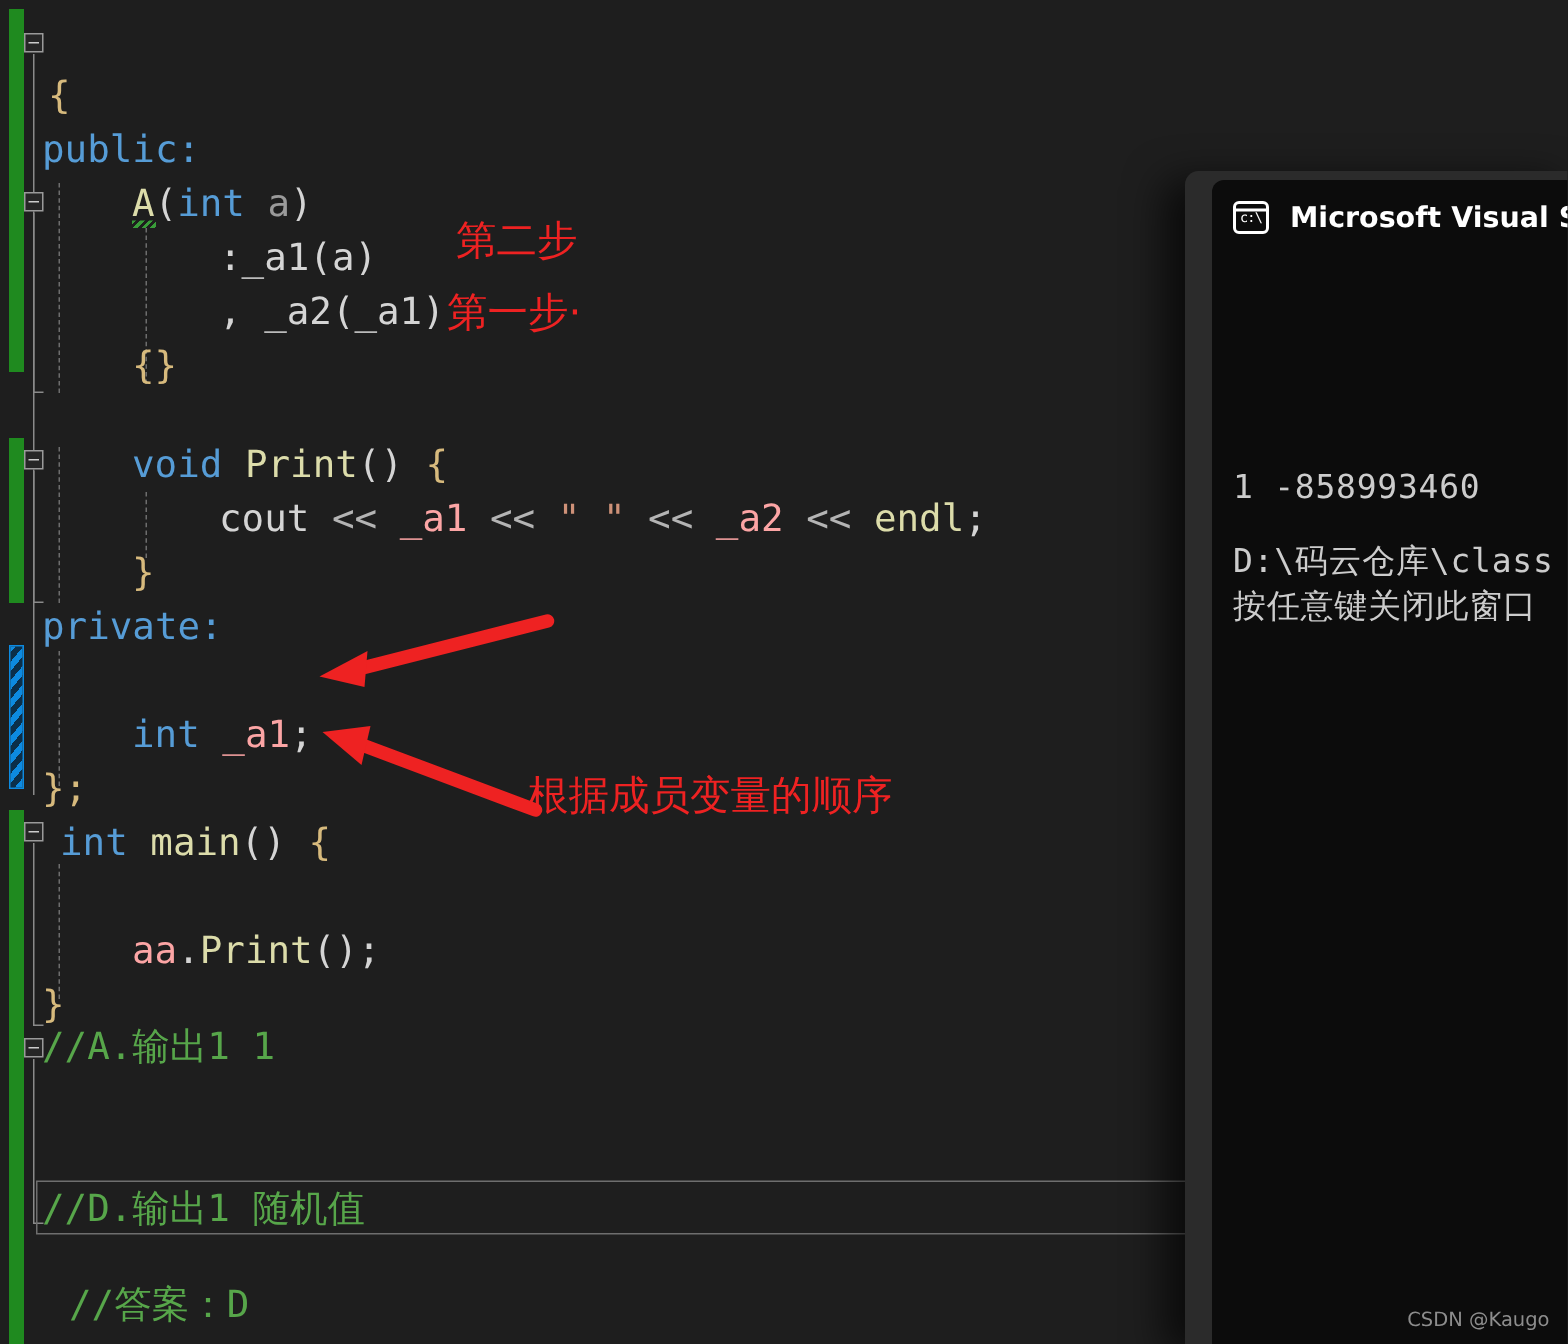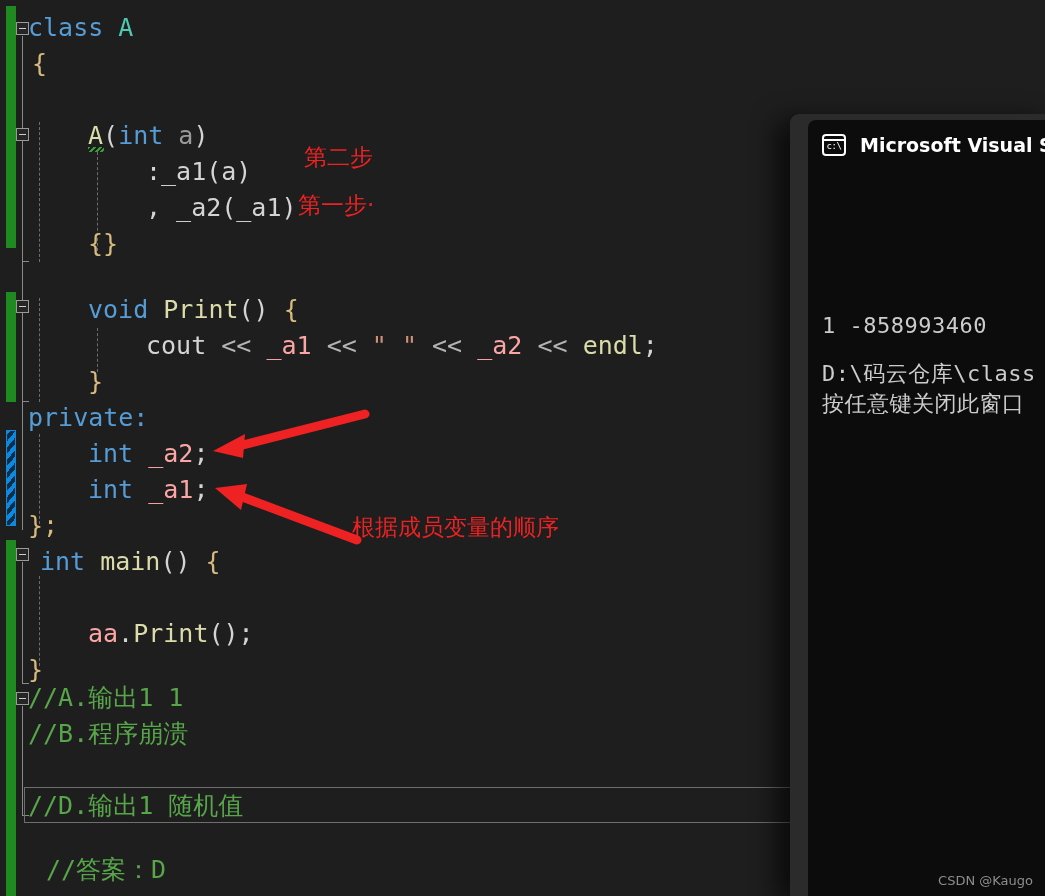--- a/index.html
+++ b/index.html
@@ -139,21 +139,21 @@
     border: 1px solid #6e6e6e;
     box-sizing: border-box;
     pointer-events: none;
   }
 
   
   .annot {
     position: absolute;
     color: #ee2222;
     font-family: "DejaVu Sans", "Liberation Sans", sans-serif;
-    font-size: 23px;
+    font-size: 27px;
     white-space: nowrap;
     font-weight: 500;
   }
   .arrow-svg {
     position: absolute;
     pointer-events: none;
   }
 
   
   #console-window {
@@ -276,57 +276,55 @@
   <div class="indent-guide" style="left:39px; top:298px; height:104px;"></div>
   <div class="indent-guide" style="left:39px; top:434px; height:90px;"></div>
   <div class="indent-guide" style="left:39px; top:576px; height:90px;"></div>
   <div class="indent-guide" style="left:97px; top:152px; height:104px;"></div>
   <div class="indent-guide" style="left:97px; top:328px; height:44px;"></div>
 
   <div class="current-line" style="left:24px; top:787px; width:768px; height:36px;"></div>
 
   <div class="code-layer">
 
-    <div class="cline" style="top:10px;"><span class="kw">class</span><span class="punc"> </span><span class="type">A</span></div>
 
     <div class="cline" style="top:46px; left:32px;"><span class="brace">{</span></div>
 
+    <div class="cline" style="top:82px;"><span class="kw">public:</span></div>
 
     <div class="cline" style="top:118px; left:88px;"><span class="fn">A</span><span class="punc">(</span><span class="kw">int</span><span class="punc"> </span><span class="param">a</span><span class="punc">)</span></div>
     <div class="squiggle" style="left:88px; top:147px; width:16px;"></div>
 
     <div class="cline" style="top:154px; left:146px;"><span class="punc">:_a1(a)</span></div>
 
     <div class="cline" style="top:190px; left:146px;"><span class="punc">, _a2(_a1)</span></div>
 
     <div class="cline" style="top:226px; left:88px;"><span class="brace">{}</span></div>
 
     <div class="cline" style="top:292px; left:88px;"><span class="kw">void</span><span class="punc"> </span><span class="fn">Print</span><span class="punc">() </span><span class="brace">{</span></div>
 
     <div class="cline" style="top:328px; left:146px;"><span class="punc">cout</span><span> </span><span class="op">&lt;&lt;</span><span> </span><span class="var">_a1</span><span> </span><span class="op">&lt;&lt;</span><span> </span><span class="str">" "</span><span> </span><span class="op">&lt;&lt;</span><span> </span><span class="var">_a2</span><span> </span><span class="op">&lt;&lt;</span><span> </span><span class="fn">endl</span><span class="punc">;</span></div>
 
     <div class="cline" style="top:364px; left:88px;"><span class="brace">}</span></div>
 
     <div class="cline" style="top:400px;"><span class="kw">private:</span></div>
 
-    <div class="cline" style="top:436px; left:88px;"><span class="kw">int</span><span> </span><span class="var">_a2</span><span class="punc">;</span></div>
 
     <div class="cline" style="top:472px; left:88px;"><span class="kw">int</span><span> </span><span class="var">_a1</span><span class="punc">;</span></div>
 
     <div class="cline" style="top:508px; left:28px;"><span class="brace">};</span></div>
 
     <div class="cline" style="top:544px;margin-left:12px;"><span class="kw">int</span><span> </span><span class="fn">main</span><span class="punc">() </span><span class="brace">{</span></div>
 
 
     <div class="cline" style="top:616px; left:88px;"><span class="var">aa</span><span class="punc">.</span><span class="fn">Print</span><span class="punc">();</span></div>
 
     <div class="cline" style="top:652px; left:28px;"><span class="brace">}</span></div>
 
     <div class="cline cmt" style="top:680px;">//A.输出1 1</div>
-    <div class="cline cmt" style="top:716px;">//B.程序崩溃</div>
     <div class="cline cmt" style="top:788px;">//D.输出1 随机值</div>
 
     <div class="cline cmt" style="top:852px; left:46px;">//答案：D</div>
   </div>
 
   <div class="annot" style="left:304px; top:142px;">第二步</div>
   <div class="annot" style="left:298px; top:190px;">第一步·</div>
   <div class="annot" style="left:352px; top:466px;margin-top:46px;">根据成员变量的顺序</div>
 
   <svg class="arrow-svg" style="left:205px; top:408px; width:180px; height:60px;" viewBox="0 0 180 60">

